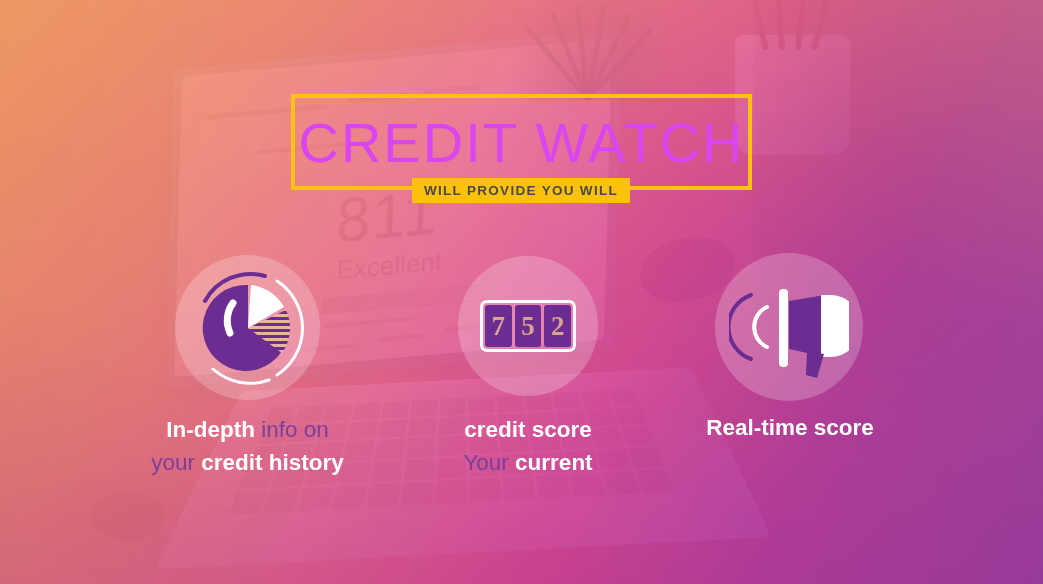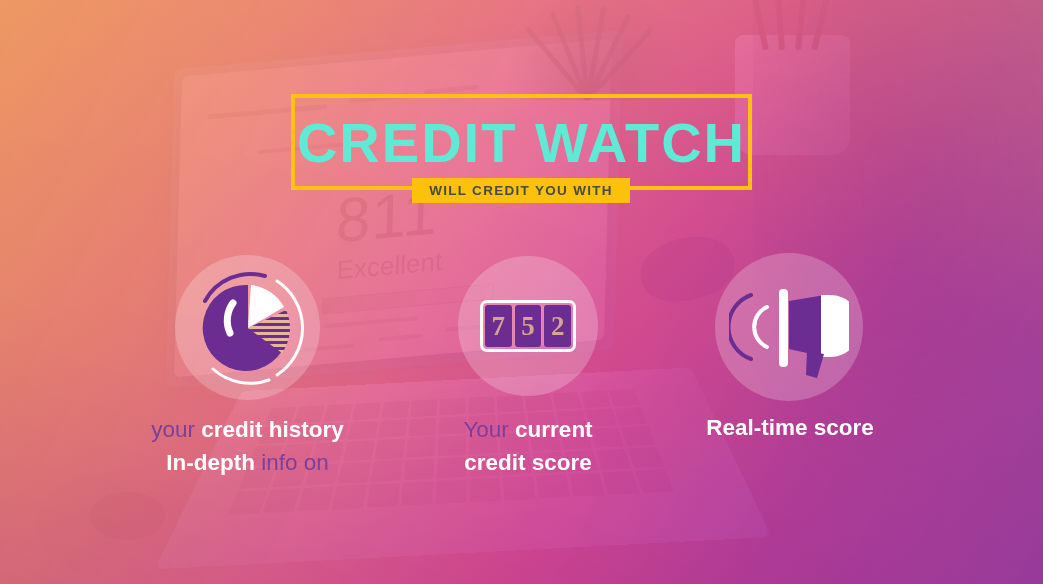--- a/index.html
+++ b/index.html
@@ -174,23 +174,23 @@
     left: 291px; top: 94px;
     width: 461px; height: 96px;
     border: 4px solid #fcc112;
     box-sizing: border-box;
   }
   .title-text {
     position: absolute;
     left: 291px; top: 94px;
     width: 461px; height: 96px;
     display: flex; align-items: center; justify-content: center;
-    color: #5eead4;
+    color: #d946ef;
     font-size: 56px;
-    font-weight: 700;
+    font-weight: 400;
     letter-spacing: 2px;
     white-space: nowrap;
   }
   .subtitle-band {
     position: absolute;
     left: 412px; top: 178px;
     width: 218px; height: 25px;
     background: #fcc10a;
     display: flex; align-items: center; justify-content: center;
   }
@@ -348,21 +348,21 @@
 
     <div class="person"></div>
   </div>
 
   <div class="grad-overlay"></div>
   <div class="grad-overlay2"></div>
 
   <div class="title-frame"></div>
   <div class="title-text">CREDIT WATCH</div>
   <div class="subtitle-band">
-    <span>WILL CREDIT YOU WITH</span>
+    <span>WILL PROVIDE YOU WILL</span>
   </div>
 
   <div class="features">
 
     <div class="feature" style="left:175px; top:0px; width:145px;">
       <div class="circle-bg" style="left:0; top:0; width:145px; height:145px;"></div>
       <div style="position:absolute; left:8px; top:8px; width:130px; height:130px;">
         <svg width="130" height="130" viewBox="0 0 130 130">
           <defs>
             <pattern id="stripes" width="6" height="6" patternUnits="userSpaceOnUse" patternTransform="rotate(0)">
@@ -379,44 +379,44 @@
 
           <path d="M 65 65 L 68 22 A 43 43 0 0 1 101 44 Z" fill="#ffffff"></path>
 
           <path d="M 65 65 L 103 47 A 43 43 0 0 1 99 90 Z" fill="url(#stripes)"></path>
 
           <path d="M 50 40 A 22 26 0 0 0 47 70" fill="none" stroke="#ffffff" stroke-width="7" stroke-linecap="round"></path>
         </svg>
       </div>
       <div class="caption" style="left:-40px; top:158px; width:225px; text-align:center;">
         <div>
+          <span>In-depth</span><span class="accent"> info on</span>
+        </div>
+        <div>
           <span class="accent">your </span><span>credit history</span>
-        </div>
-        <div>
-          <span>In-depth</span><span class="accent"> info on</span>
         </div>
       </div>
     </div>
 
     <div class="feature" style="left:458px; top:1px; width:140px;">
       <div class="circle-bg" style="left:0; top:0; width:140px; height:140px;"></div>
       <div style="position:absolute; left:22px; top:44px; width:96px; height:52px;">
         <div style="position:absolute; inset:0; border:3px solid #ffffff; border-radius:7px; box-sizing:border-box;"></div>
         <div style="position:absolute; left:5px; top:5px; right:5px; bottom:5px; display:flex; gap:3px;">
           <div style="flex:1; background:#6b2d91; border-radius:3px; color:#d6a48f; font-size:27px; font-weight:bold; display:flex; align-items:center; justify-content:center; font-family:'Liberation Serif', serif;">7</div>
           <div style="flex:1; background:#6b2d91; border-radius:3px; color:#d6a48f; font-size:27px; font-weight:bold; display:flex; align-items:center; justify-content:center; font-family:'Liberation Serif', serif;">5</div>
           <div style="flex:1; background:#6b2d91; border-radius:3px; color:#d6a48f; font-size:27px; font-weight:bold; display:flex; align-items:center; justify-content:center; font-family:'Liberation Serif', serif;">2</div>
         </div>
       </div>
       <div class="caption" style="left:-30px; top:157px; width:200px; text-align:center;">
         <div>
+          <span>credit score</span>
+        </div>
+        <div>
           <span class="accent">Your </span><span>current</span>
-        </div>
-        <div>
-          <span>credit score</span>
         </div>
       </div>
     </div>
 
     <div class="feature" style="left:715px; top:-2px; width:148px;">
       <div class="circle-bg" style="left:0; top:0; width:148px; height:148px;"></div>
       <div style="position:absolute; left:14px; top:22px; width:120px; height:105px;">
         <svg width="120" height="105" viewBox="0 0 120 105">
 
           <path d="M 22 20 A 34 34 0 0 0 22 84" fill="none" stroke="#6b2d91" stroke-width="4" stroke-linecap="round"></path>

